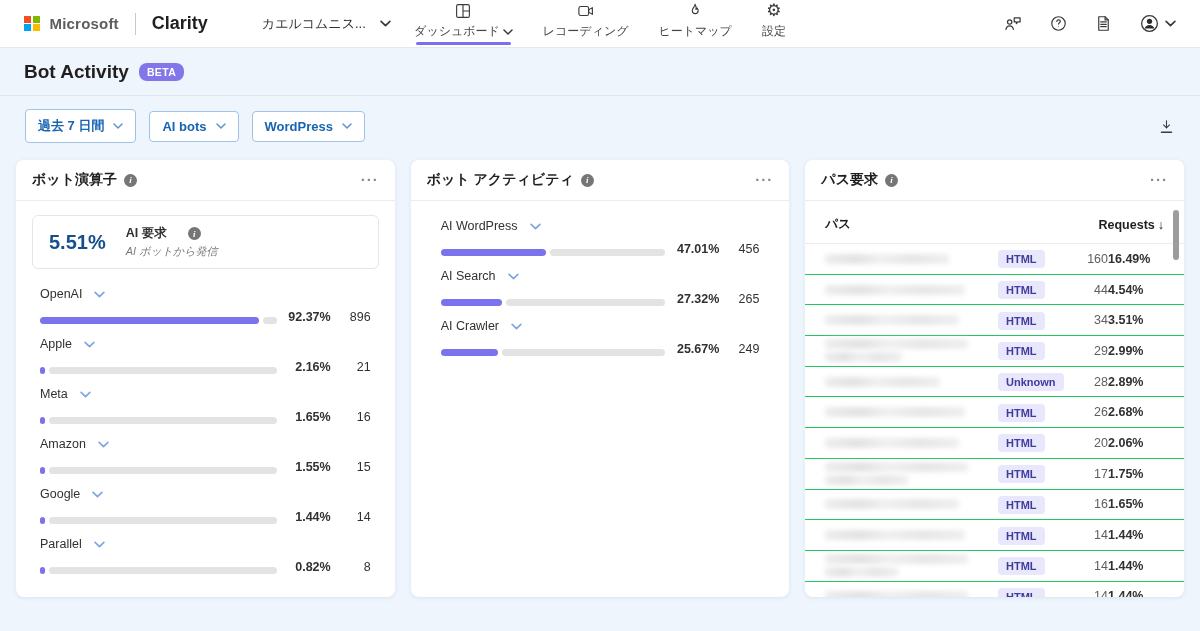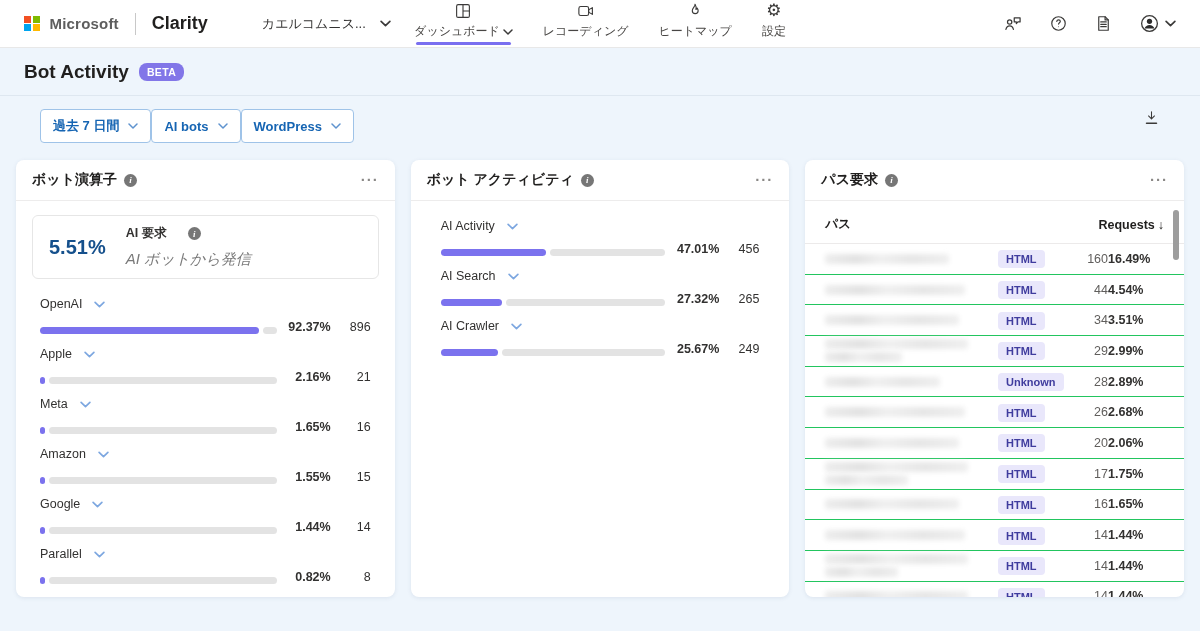--- a/index.html
+++ b/index.html
@@ -31,38 +31,38 @@
   .nav-item .lbl{display:flex;align-items:center;gap:3px;white-space:nowrap}
   .nav-item.active::after{content:"";position:absolute;bottom:0;left:2px;right:2px;height:3px;border-radius:2px;background:var(--underline)}
   .gear-glyph{font-size:17px;line-height:18px;color:#3b3a39}
   .tb-right{flex:1;display:flex;align-items:center;justify-content:flex-end;gap:26px}
   .tb-ic{cursor:pointer;display:flex;align-items:center;gap:5px}
   
   .titleband{display:flex;align-items:center;gap:10px;padding:13px 24px 12px;border-bottom:1px solid #dee7f0}
   .pagetitle{font-size:19px;font-weight:700;color:var(--ink2)}
   .beta{background:var(--badge-purple);color:#fff;font-size:10.5px;font-weight:700;padding:3px 8px;border-radius:8px;letter-spacing:.4px}
   
-  .filters{display:flex;gap:0;padding:13px 40px}
+  .filters{display:flex;align-items:center;gap:13px;padding:13px 25px}
   .chip{display:flex;align-items:center;gap:9px;background:#fff;border:1px solid #9fc3e8;border-radius:4px;
         padding:7px 12px;font-size:13px;font-weight:700;color:var(--blue);cursor:pointer}
   .chip svg{stroke:#5f93cf}
   .dl{margin-left:auto;cursor:pointer}
   
   .cards{display:flex;gap:16px;padding:4px 16px 0;height:441px}
   .card{flex:1;background:#fff;border-radius:8px;box-shadow:0 1px 4px rgba(60,80,120,.10);overflow:hidden;display:flex;flex-direction:column;position:relative}
   .card-h{display:flex;align-items:center;justify-content:space-between;padding:11px 16px;border-bottom:1px solid #edecec}
   .card-t{display:flex;align-items:center;gap:7px;font-size:14px;font-weight:700;color:var(--ink2)}
   .info{width:13px;height:13px;border-radius:50%;background:#767676;color:#fff;font-size:9px;font-weight:700;
         display:inline-flex;align-items:center;justify-content:center;font-family:"Liberation Serif",serif;font-style:italic;cursor:pointer}
   .more{color:#8a8886;font-size:15px;font-weight:700;letter-spacing:1px;cursor:pointer;line-height:10px}
   
   .sumbox{margin:14px 16px 10px;border:1px solid #e6e6e6;border-radius:6px;padding:9px 16px;display:flex;align-items:center;gap:20px}
   .sumval{font-size:20px;font-weight:700;color:var(--value-blue)}
   .sumlab{display:flex;align-items:center;gap:21px;font-size:12.5px;font-weight:700;color:var(--ink)}
-  .sumsub{font-size:15px;font-style:italic;color:#7a7a7a;margin-top:8px}
+  .sumsub{font-size:11px;font-style:italic;color:#7a7a7a;margin-top:2px}
   
   .barlist{padding:8px 24px 0}
   .barlist.wide{padding:18px 30px 0}
   .bar-row{margin-bottom:13px}
   .bar-name-line{display:flex;align-items:center;gap:12px;margin-bottom:9px;font-size:12.5px;color:var(--ink)}
   .bar-name-line svg{stroke:#7da7e0;cursor:pointer}
   .bar-line{display:flex;align-items:flex-end;}
   .track{flex:1;display:flex;align-items:center;gap:4px;height:7px}
   .fill{height:7px;border-radius:4px;background:var(--accent);min-width:5px}
   .rest{flex:1;height:7px;border-radius:4px;background:var(--track)}
@@ -337,21 +337,21 @@
     <div class="card-h">
       <span class="card-t">
           <span>ボット アクティビティ</span>
         <span class="info">i</span>
         </span>
       <span class="more">···</span>
     </div>
     <div class="barlist wide" id="activity-list">
   <div class="bar-row">
     <div class="bar-name-line">
-      <span>AI Activity</span>
+      <span>AI WordPress</span>
       <svg class="ic" width="11" height="11" viewBox="0 0 10 10">
               <path d="M1 3l4 4 4-4"></path>
             </svg>
     </div>
     <div class="bar-line">
       <span class="track">
               <span class="fill" style="width: 47.01%;"></span>
               <span class="rest"></span>
             </span>
       <span class="pct">47.01%</span>

